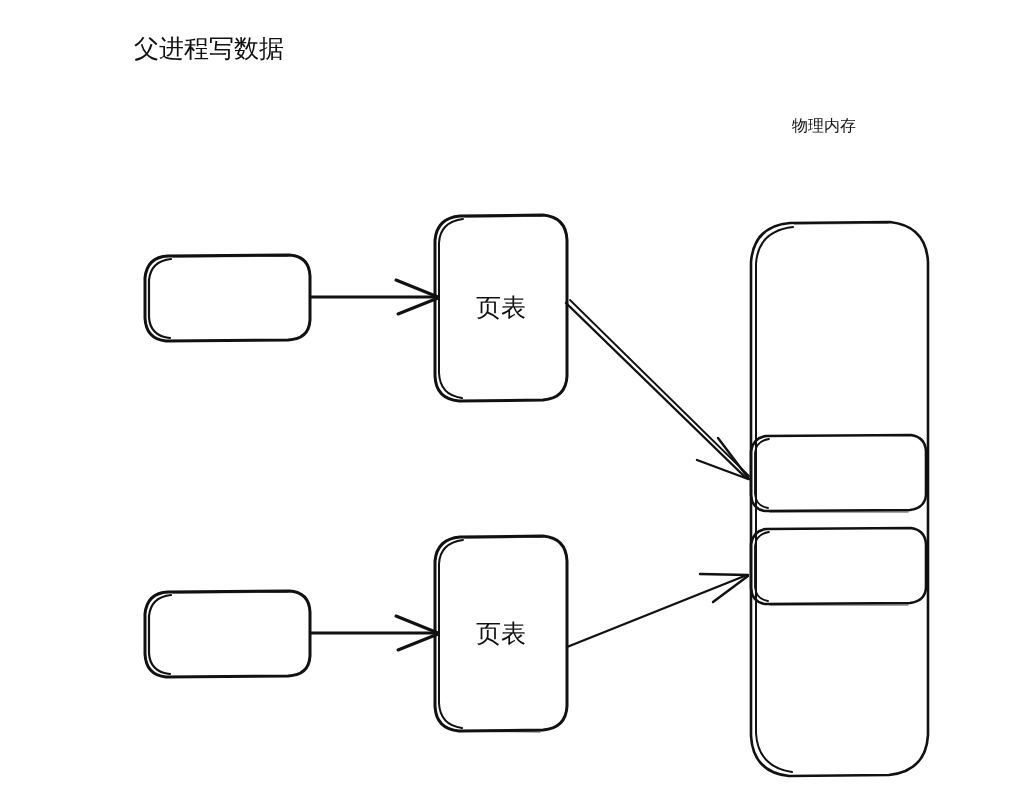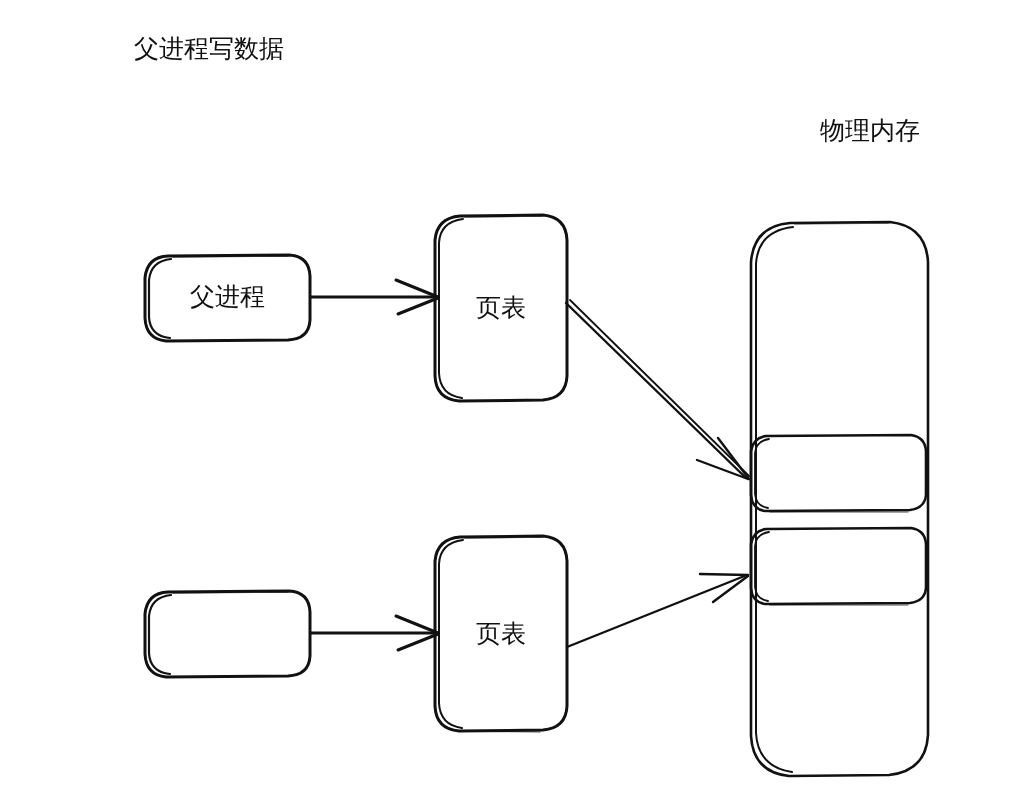--- a/index.html
+++ b/index.html
@@ -29,23 +29,23 @@
     white-space: nowrap;
     line-height: 1;
     user-select: none;
   }
   .title-label {
     left: 134px;
     top: 36px;
     font-size: 25px;
   }
   .memory-title-label {
-    left: 820px;
+    left: 792px;
     top: 118px;
-    font-size: 25px;
+    font-size: 16px;
   }
   .node-label {
     font-size: 25px;
     text-align: center;
   }
   .lbl-parent   { left: 145px; top: 284px; width: 165px; }
   .lbl-child    { left: 145px; top: 620px; width: 165px; }
   .lbl-pt-top   { left: 435px; top: 295px; width: 132px; }
   .lbl-pt-bot   { left: 435px; top: 621px; width: 132px; }
 </style>
@@ -123,20 +123,19 @@
       <path d="M700,574 L748,575" stroke-width="2.4"></path>
       <path d="M713,602 L748,576" stroke-width="2.4"></path>
     </g>
 
   </svg>
 
   <div class="label title-label">父进程写数据</div>
 
   <div class="label memory-title-label">物理内存</div>
 
-  <div class="label node-label lbl-parent">父进程</div>
 
   <div class="label node-label lbl-pt-top">页表</div>
 
 
   <div class="label node-label lbl-pt-bot">页表</div>
 
 </div>
 
 </body></html>

